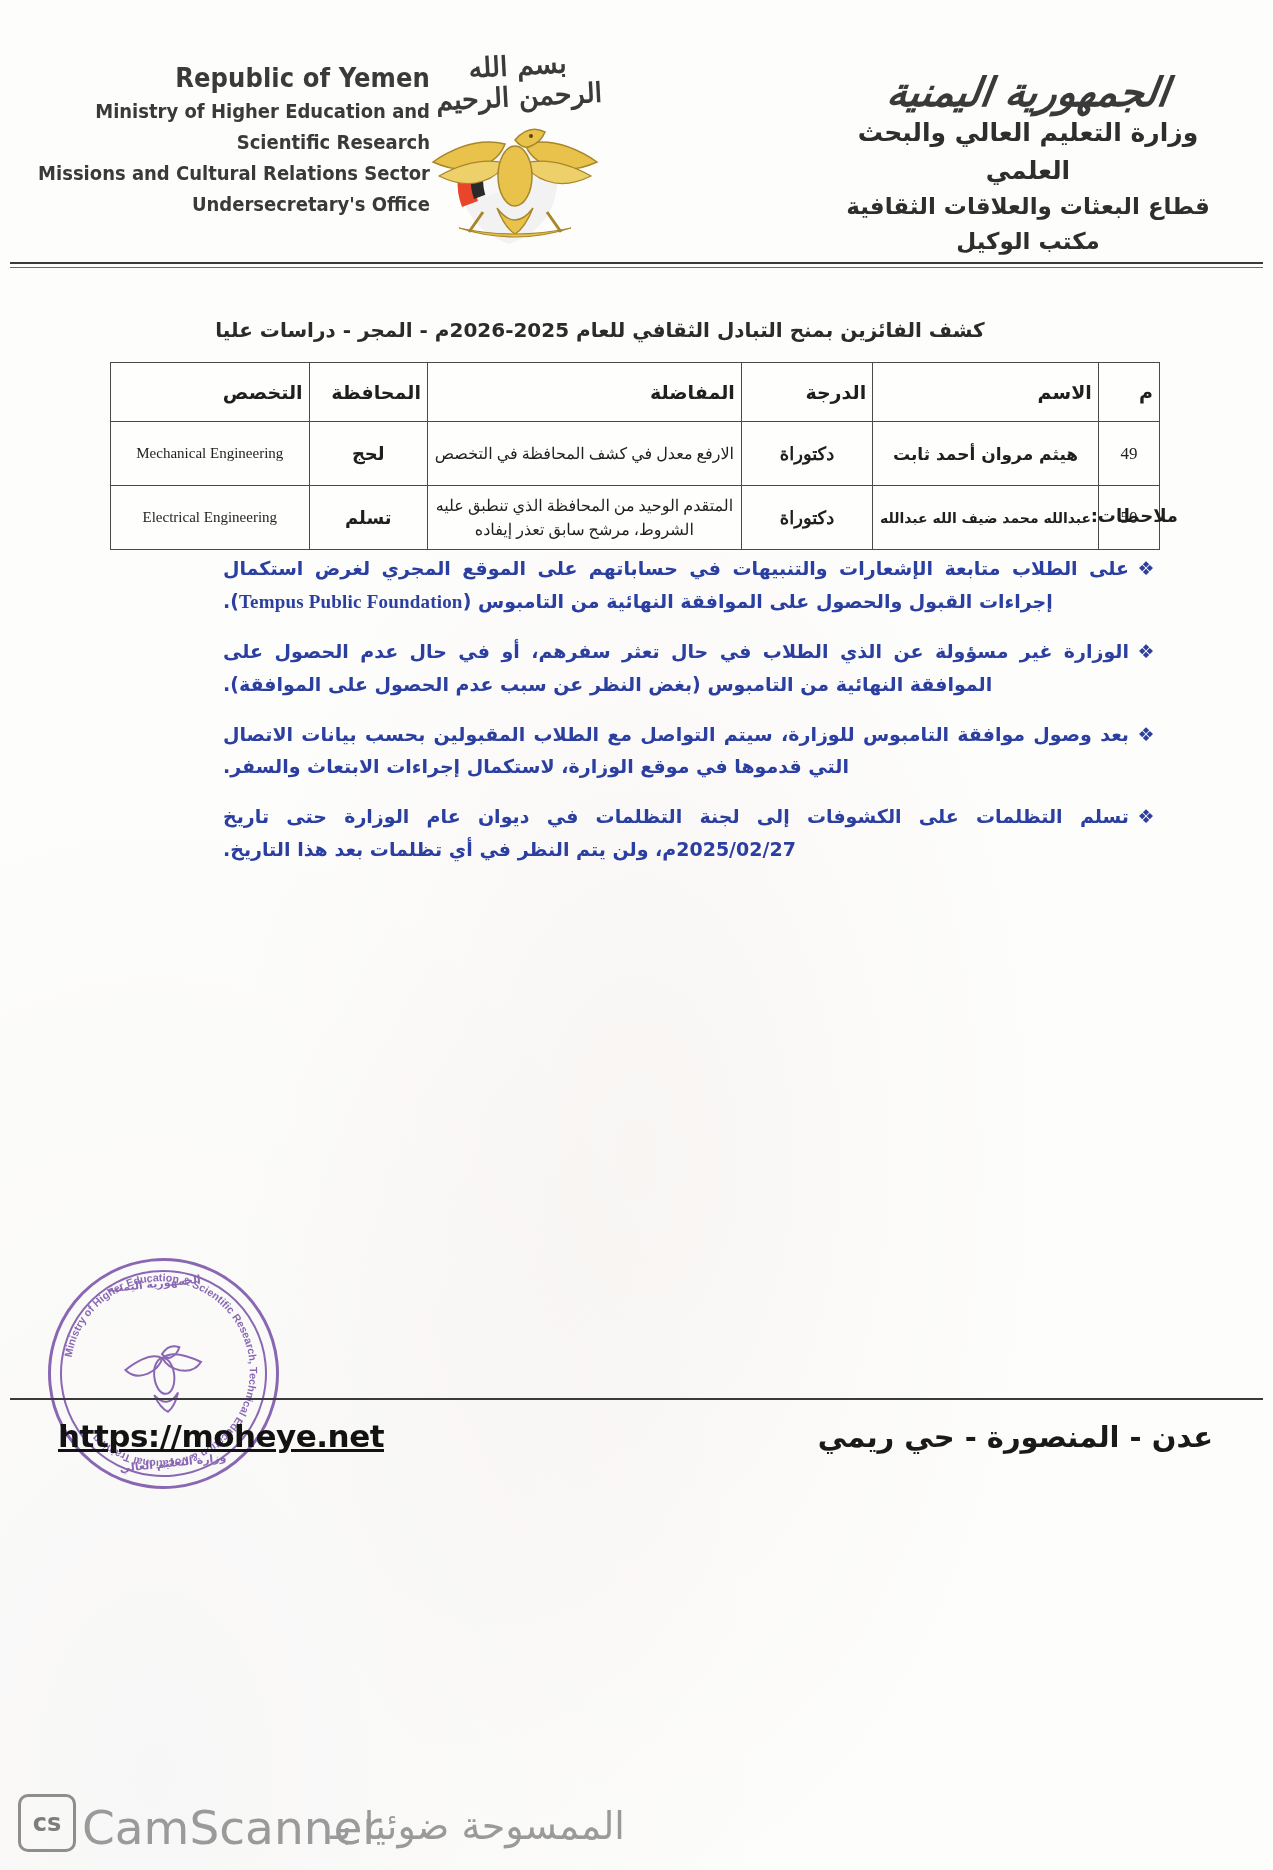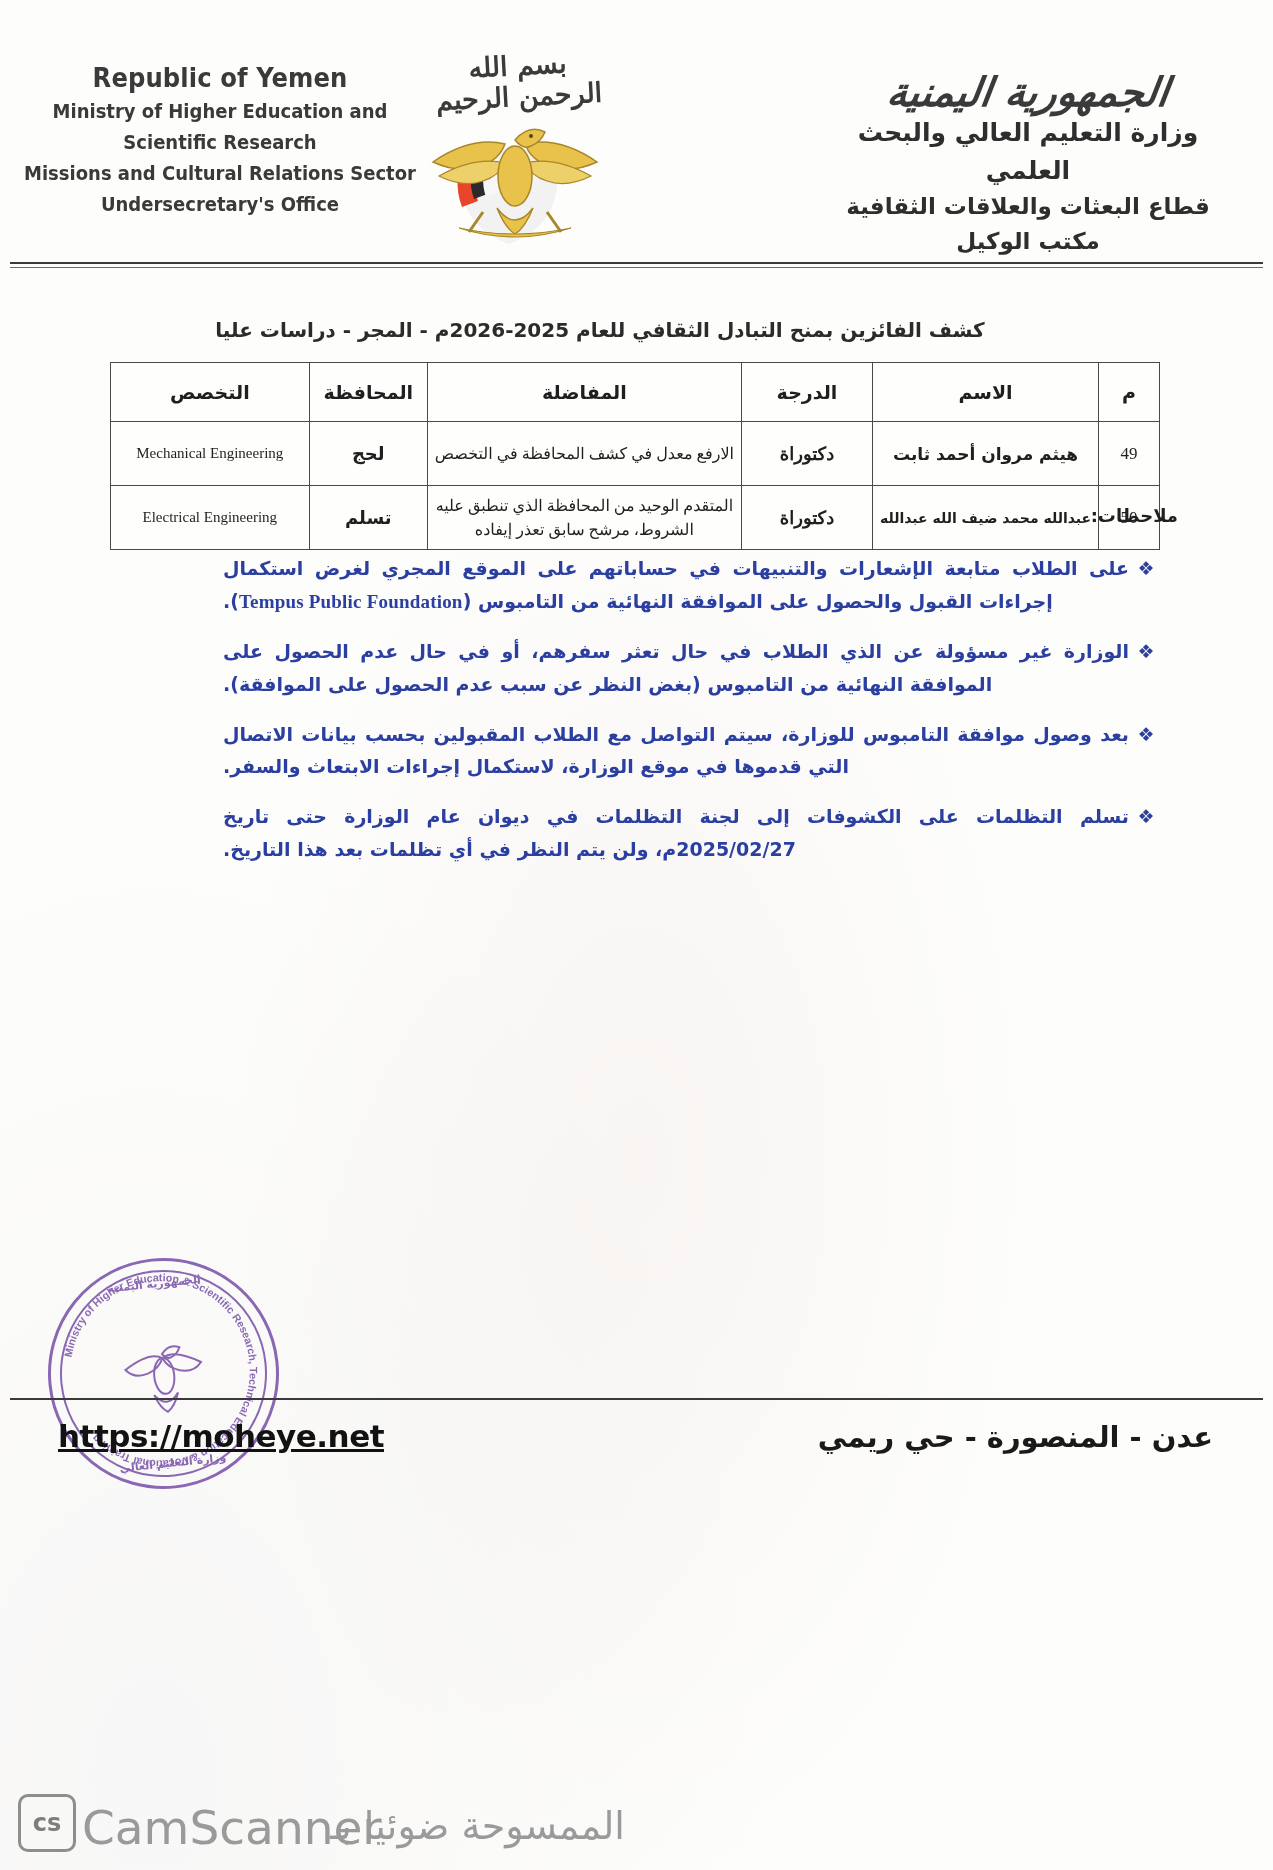--- a/index.html
+++ b/index.html
@@ -23,21 +23,21 @@
       radial-gradient(ellipse at 12% 95%, rgba(90,70,120,0.03) 0%, rgba(255,255,255,0) 40%);
     pointer-events:none;
   }
 
   
   .header{
     position:absolute;top:30px;left:0;width:1273px;height:205px;
   }
   .hdr-en{
     position:absolute;left:10px;top:30px;width:420px;
-    text-align:center;
+    text-align:right;
     color:#3a3a3a;
   }
   .hdr-en .l1{font-size:27px;font-weight:bold;letter-spacing:.1px;line-height:1.32;font-family:"DejaVu Sans Condensed","Liberation Sans Narrow","Liberation Sans",sans-serif;}
   .hdr-en .l2,.hdr-en .l3,.hdr-en .l4{font-size:20px;font-weight:bold;line-height:1.55;font-family:"DejaVu Sans Condensed","Liberation Sans Narrow","Liberation Sans",sans-serif;}
   .hdr-ar{
     position:absolute;right:30px;top:40px;width:430px;
     text-align:center;direction:rtl;color:#2e2e2e;
   }
   .hdr-ar .calig{
     font-size:40px;font-style:italic;font-weight:bold;
@@ -85,21 +85,21 @@
     table-layout:fixed;background:rgba(255,255,255,.55);
   }
   table.grid th,table.grid td{
     border:1px solid #4a4a4a;
     padding:5px 6px;
     vertical-align:middle;
     text-align:center;
     color:#1f1f1f;
   }
   table.grid th{
-    font-size:19px;font-weight:bold;height:48px;
+    font-size:19px;font-weight:bold;height:48px;text-align:right;
   }
   .c-no{width:48px;}
   .c-name{width:212px;}
   .c-deg{width:118px;}
   .c-pref{width:300px;}
   .c-gov{width:105px;}
   .c-spec{width:185px;}
 
   td.v-no{font-size:17px;font-family:"Liberation Serif","DejaVu Serif",serif;}
   td.v-name{font-size:17px;font-weight:bold;}

